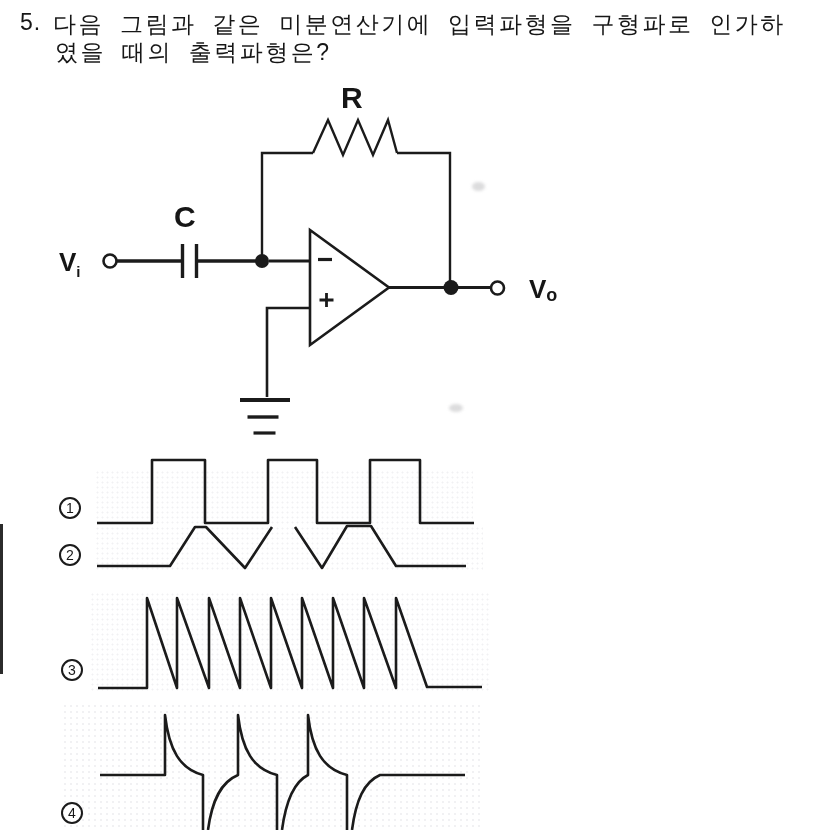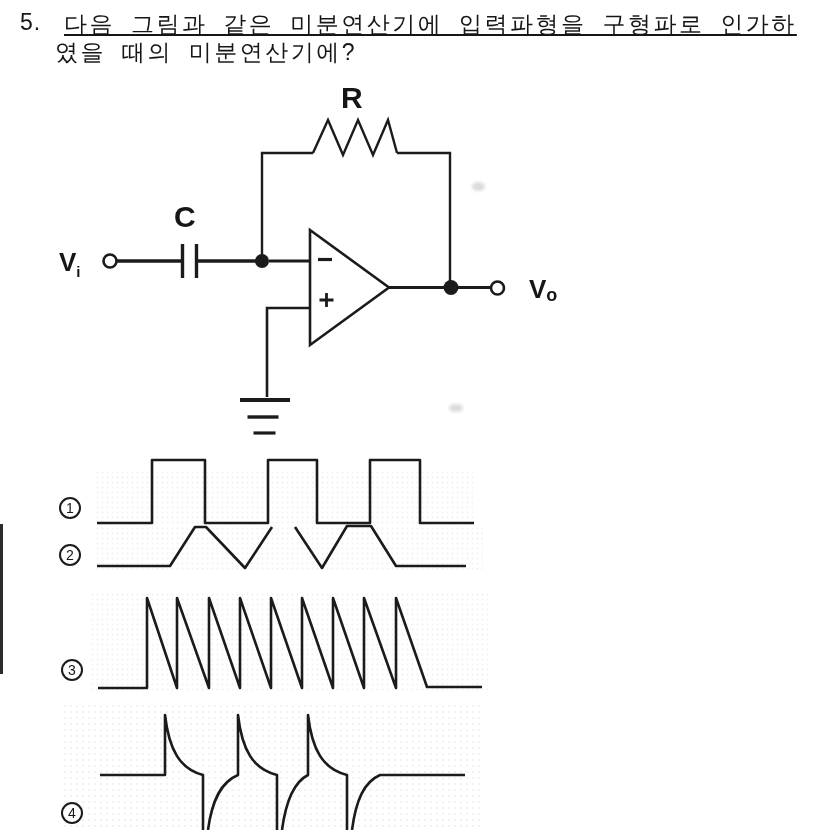--- a/index.html
+++ b/index.html
@@ -17,21 +17,21 @@
     position:absolute; left:20px; top:9px;
     font-size:23px; font-weight:500; letter-spacing:1px;
     white-space:nowrap;
   }
   .q-line {
     position:absolute;
     font-size:23px; font-weight:500;
     letter-spacing:2.5px; word-spacing:7px;
     white-space:nowrap;
   }
-  .q-line-1 { left:64px; top:9px;text-decoration:underline; }
+  .q-line-1 { left:53px; top:9px; }
   .q-line-2 { left:55px; top:37px; }
   
   .badge {
     position:absolute; width:22px; height:22px;
     border:2px solid #1b1b1b; border-radius:50%;
     display:flex; align-items:center; justify-content:center;
     font-size:14px; font-weight:500; background:#ffffff;
     line-height:1;
   }
   .badge-1 { left:59px;  top:497px; }
@@ -72,21 +72,21 @@
   <div class="speckle sp-1"></div>
   <div class="speckle sp-2"></div>
   <div class="speckle sp-3"></div>
   <div class="speckle sp-4"></div>
   <div class="smudge sm-1"></div>
   <div class="smudge sm-2"></div>
   <div class="crease"></div>
 
   <div class="q-num">5.</div>
   <div class="q-line q-line-1">다음 그림과 같은 미분연산기에 입력파형을 구형파로 인가하</div>
-  <div class="q-line q-line-2">였을 때의 미분연산기에?</div>
+  <div class="q-line q-line-2">였을 때의 출력파형은?</div>
 
   <svg class="layer" width="826" height="830" viewBox="0 0 826 830">
 
     <g>
 
       <circle class="wire" cx="110" cy="261" r="6.5" stroke-width="2.6" fill="#ffffff"></circle>
       <path class="wire" d="M117 261 H182" stroke-width="3.4"></path>
 
       <g>
         <path class="wire" d="M182.5 244 V278" stroke-width="3.4"></path>

